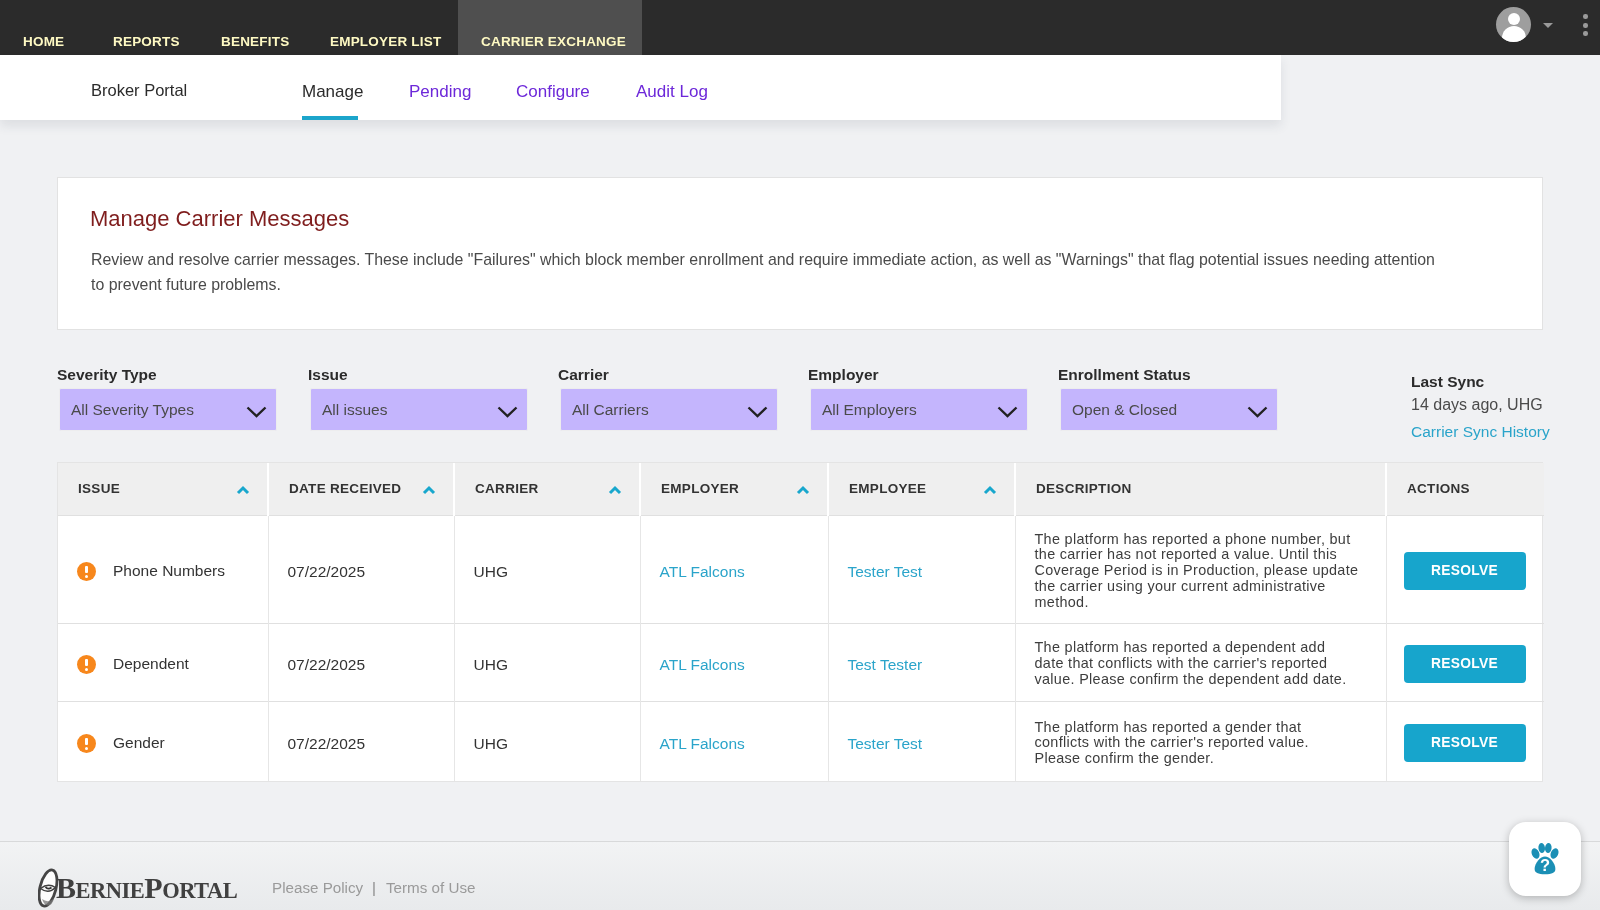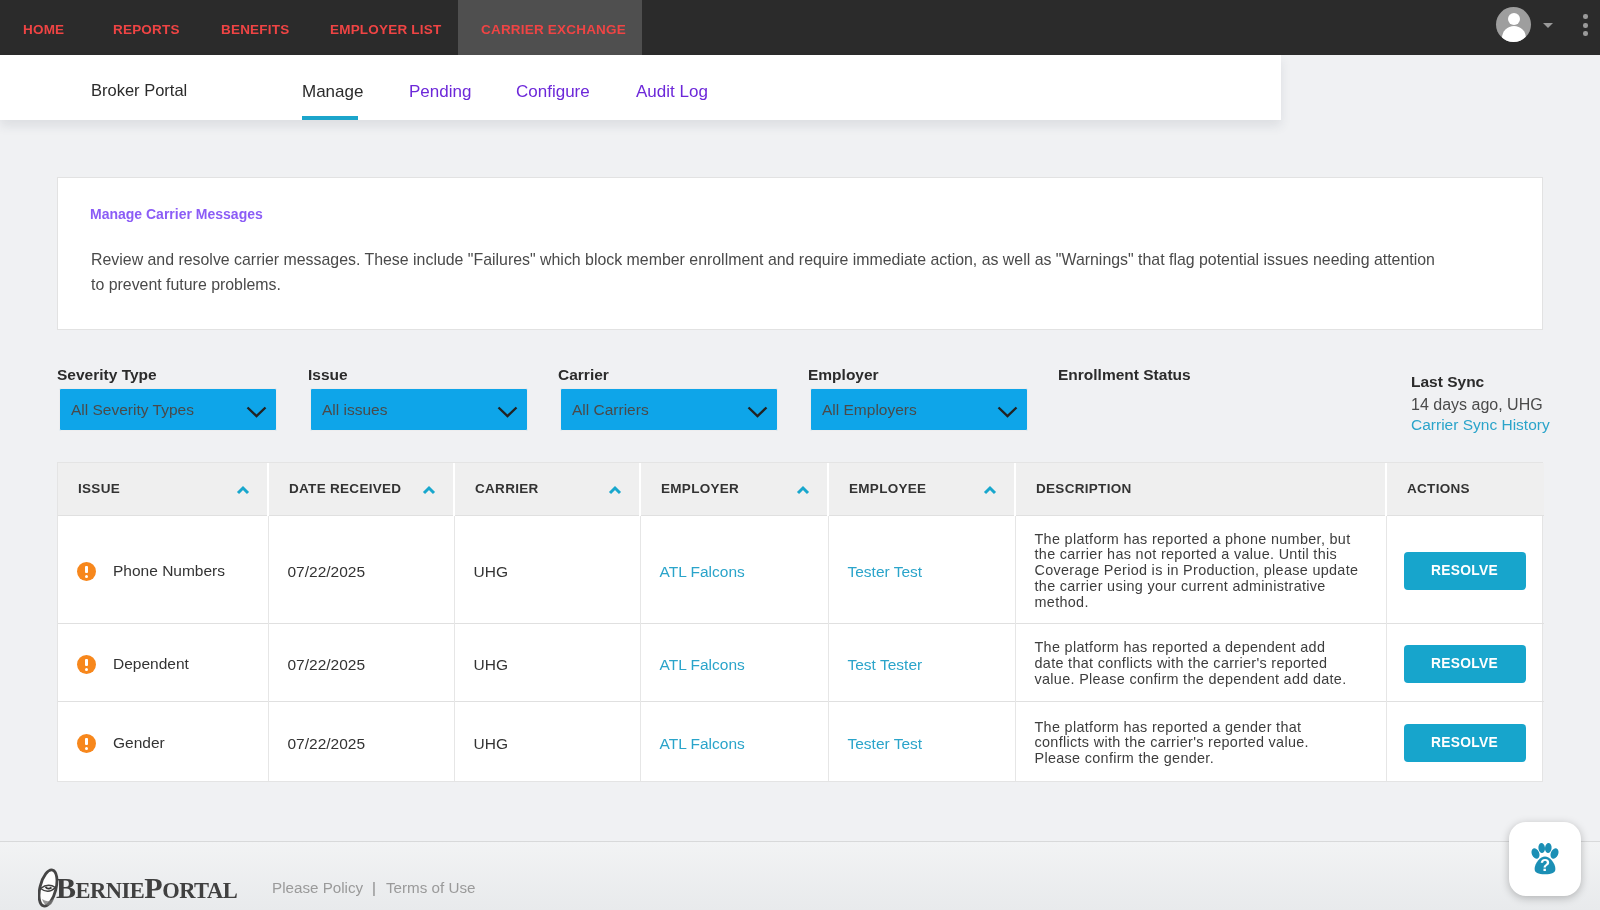--- a/index.html
+++ b/index.html
@@ -2,48 +2,48 @@
 <html><head>
 <meta charset="utf-8">
 <style>
 * { margin:0; padding:0; box-sizing:border-box; }
 html,body { width:1600px; height:910px; overflow:hidden; }
 body { font-family:"Liberation Sans", sans-serif; background:#f0f1f3; position:relative; }
 #page { position:absolute; top:0; left:0; width:1600px; height:910px; }
 
 
 #topnav { position:absolute; top:0; left:0; width:1600px; height:55px; background:#2b2b2b; }
-#topnav .item { position:absolute; top:4px; height:47px; line-height:52px; color:#ef4444; font-weight:bold; font-size:13.5px; letter-spacing:0.2px; }
+#topnav .item { position:absolute; top:16px; height:47px; line-height:52px; color:#fef9c3; font-weight:bold; font-size:13.5px; letter-spacing:0.2px; }
 #topnav .active-tab { position:absolute; top:0; left:458px; width:184px; height:55px; background:#4f4f4f; }
 #avatar { position:absolute; top:7px; left:1496px; width:35px; height:35px; border-radius:50%; background:#9e9e9e; overflow:hidden; }
 #avatar .head { position:absolute; top:6px; left:11.5px; width:12px; height:12px; border-radius:50%; background:#fff; }
 #avatar .bodyp { position:absolute; top:19px; left:5.5px; width:24px; height:24px; border-radius:50%; background:#fff; }
 #caret-down { position:absolute; top:23px; left:1543px; width:0; height:0; border-left:5px solid transparent; border-right:5px solid transparent; border-top:5px solid #9a9a9a; }
 .vdot { position:absolute; left:1583px; width:4.5px; height:4.5px; border-radius:50%; background:#9a9a9a; }
 
 
 #subnav { position:absolute; top:55px; left:0; width:1281px; height:65px; background:#fff; box-shadow:0 6px 10px rgba(50,60,80,0.10); }
 #subnav .brand { position:absolute; left:91px; top:26px; font-size:16.5px; color:#2b2b2b; }
 #subnav .tab { position:absolute; top:27px; font-size:17px; color:#6d28d9; }
 #subnav .tab.sel { color:#2b2b2b; }
 #subnav .underline { position:absolute; left:302px; top:61px; width:56px; height:4px; background:#1ca5cb; }
 
 
 #intro { position:absolute; left:57px; top:177px; width:1486px; height:153px; background:#fff; border:1px solid #e2e2e2; }
-#intro h1 { font-family:"Liberation Sans", sans-serif; font-size:14px; color:#8b5cf6; position:absolute; left:32px; top:28px; font-weight:bold; }
+#intro h1 { font-family:"Liberation Sans", sans-serif; font-size:22px; color:#7f1d1d; position:absolute; left:32px; top:28px; font-weight:normal; }
 #intro p { position:absolute; left:33px; top:70px; width:1430px; font-size:15.9px; color:#4a4a4a; line-height:24.8px; }
 
 
 .flabel { position:absolute; font-size:15.5px; font-weight:bold; color:#2b2b2b; top:366px; }
-.fbox { position:absolute; top:388px; height:43px; width:218px; background:#0ea5e9; border:1px solid #ededee; border-radius:2px; font-size:15.5px; color:#4a4a4a; line-height:42px; padding-left:11px; }
+.fbox { position:absolute; top:388px; height:43px; width:218px; background:#c4b5fd; border:1px solid #ededee; border-radius:2px; font-size:15.5px; color:#4a4a4a; line-height:42px; padding-left:11px; }
 .fbox svg { position:absolute; right:9px; top:17px; }
 #lastsync { position:absolute; left:1411px; top:373px; }
 #lastsync .t1 { font-size:15.5px; font-weight:bold; color:#2b2b2b; }
 #lastsync .t2 { font-size:16px; color:#4a4a4a; margin-top:5px; }
-#lastsync .t3 { font-size:15.5px; color:#2aa4ca; margin-top:2px; }
+#lastsync .t3 { font-size:15.5px; color:#2aa4ca; margin-top:9px; }
 
 
 #tbl { position:absolute; left:57px; top:462px; width:1486px; background:#fff; border:1px solid #e4e4e4; }
 table { border-collapse:collapse; width:100%; table-layout:fixed; }
 th { position:relative; background:#efefef; height:52px; text-align:left; font-size:13.5px; color:#333; letter-spacing:0.3px; padding-left:20px; border-right:2px solid #fff; }
 td { border-top:1px solid #e0e0e0; border-right:1px solid #e6e6e6; vertical-align:middle; padding:5px 0 0 19px; font-size:15.5px; color:#333; }
 td:last-child, th:last-child { border-right:none; }
 .cyan { color:#2aa4ca; }
 .warnicon { display:inline-block; width:19px; height:19px; border-radius:50%; background:#f7871c; position:relative; vertical-align:middle; margin-right:17px; }
 .warnicon:after { content:""; position:absolute; left:8px; top:4px; width:3px; height:7px; background:#fff; border-radius:1px; }
@@ -107,20 +107,23 @@
       </svg></div>
   <div class="fbox" style="left:310px;">All issues<svg width="21" height="12" viewBox="0 0 21 12">
         <path d="M1.5 1.5 L10.5 10 L19.5 1.5" stroke="#222" stroke-width="2.4" fill="none"></path>
       </svg></div>
   <div class="fbox" style="left:560px;">All Carriers<svg width="21" height="12" viewBox="0 0 21 12">
         <path d="M1.5 1.5 L10.5 10 L19.5 1.5" stroke="#222" stroke-width="2.4" fill="none"></path>
       </svg></div>
   <div class="fbox" style="left:810px;">All Employers<svg width="21" height="12" viewBox="0 0 21 12">
         <path d="M1.5 1.5 L10.5 10 L19.5 1.5" stroke="#222" stroke-width="2.4" fill="none"></path>
       </svg></div>
+  <div class="fbox" style="left:1060px;">Open &amp; Closed<svg width="21" height="12" viewBox="0 0 21 12">
+        <path d="M1.5 1.5 L10.5 10 L19.5 1.5" stroke="#222" stroke-width="2.4" fill="none"></path>
+      </svg></div>
 
   <div id="lastsync">
     <div class="t1">Last Sync</div>
     <div class="t2">14 days ago, UHG</div>
     <div class="t3">Carrier Sync History</div>
   </div>
 
   <div id="tbl">
     <table>
       <colgroup>

